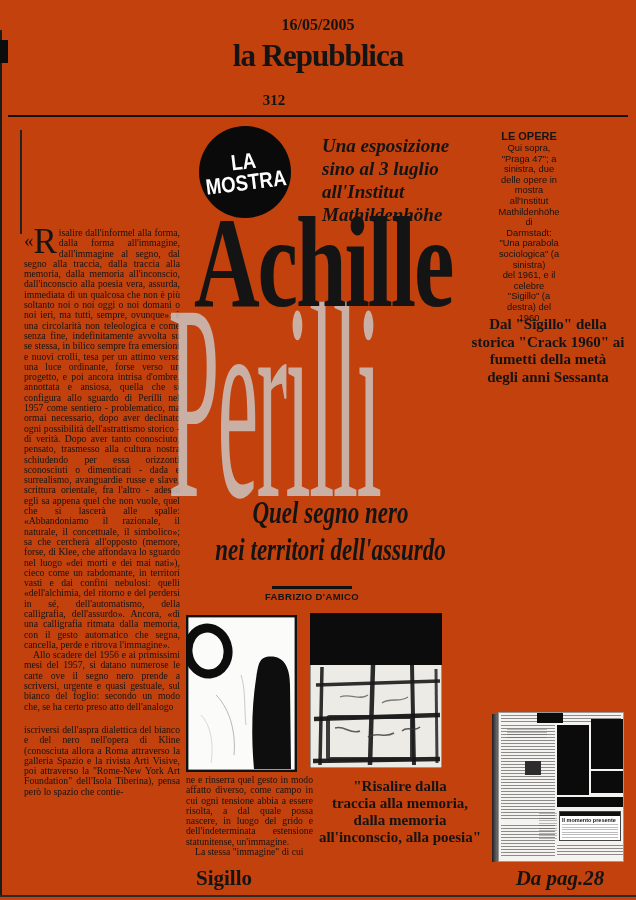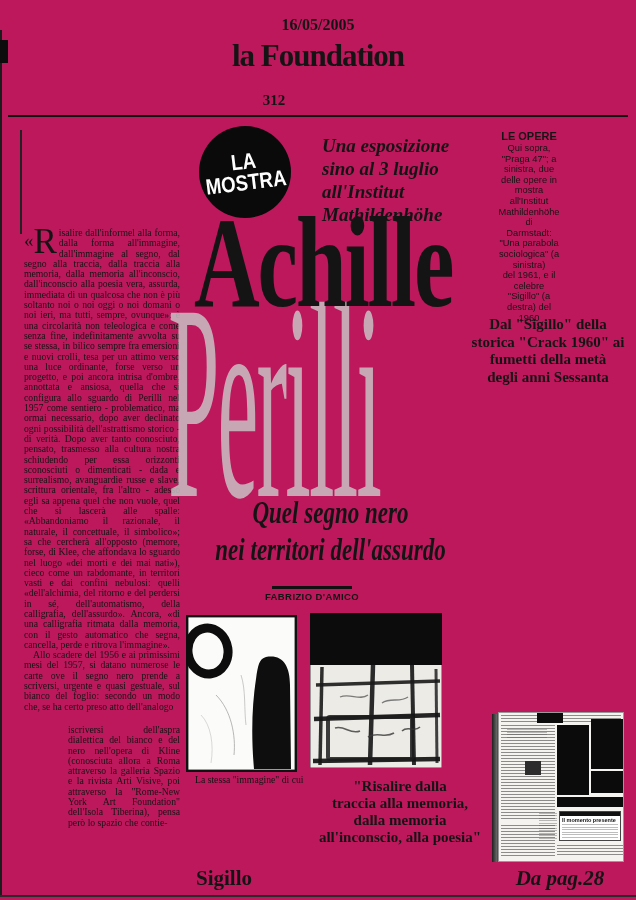--- a/index.html
+++ b/index.html
@@ -1,16 +1,16 @@
 <!DOCTYPE html>
 <html><head>
 <meta charset="utf-8">
 <style>
   html,body{margin:0;padding:0;background:#e8e8e8;}
-  .page{position:relative;width:636px;height:900px;background:#be185d;overflow:hidden;
+  .page{position:relative;width:636px;height:900px;background:#c2410c;overflow:hidden;
         font-family:"Liberation Serif",serif;color:#141414;}
   .abs{position:absolute;}
   .preline{white-space:pre-line;}
 
   
   .edge-left{left:0;top:30px;width:2px;height:866px;background:#1c1c1c;}
   .edge-blob{left:0;top:40px;width:8px;height:23px;background:#0c0c0c;}
   .edge-bottom{left:0;top:895px;width:636px;height:2px;background:#2a2a2a;}
 
   
@@ -20,21 +20,21 @@
   .hdr-rule{left:8px;top:115px;width:620px;height:2px;background:#111;}
 
   
   .intro-rule{left:20px;top:130px;width:2px;height:104px;background:#222;}
   .intro{left:38px;top:129px;width:144px;font-style:italic;font-weight:bold;
          font-size:10.6px;line-height:12.4px;}
   .main-text{left:24px;top:228px;width:156px;font-size:9.7px;line-height:10.3px;
              text-align:justify;}
   .main-text p{margin:0;}
   .main-text .p2{text-indent:9px;}
-  .main-text .p3{margin-top:13px;margin-left:44px;}
+  .main-text .p3{margin-top:13px;}
   .dropcap-wrap{float:left;line-height:26px;height:30px;margin-right:2px;}
   .oq{font-size:19px;vertical-align:6px;}
   .dc{font-size:35px;font-weight:normal;}
 
   
   .badge{left:199px;top:126px;width:92px;height:92px;border-radius:50%;background:#0a0a0a;
          display:flex;align-items:center;justify-content:center;}
   .badge-inner{transform:rotate(-7deg) scaleX(.85);color:#fff;
                font-family:"Liberation Sans",sans-serif;font-weight:bold;
                font-size:22px;line-height:21px;text-align:center;letter-spacing:0;}
@@ -96,21 +96,21 @@
 </head>
 <body>
 
 <div class="page">
 
   <div class="abs edge-left"></div>
   <div class="abs edge-blob"></div>
   <div class="abs edge-bottom"></div>
 
   <div class="abs hdr-date">16/05/2005</div>
-  <div class="abs masthead">la Foundation</div>
+  <div class="abs masthead">la Repubblica</div>
   <div class="abs hdr-num">312</div>
   <div class="abs hdr-rule"></div>
 
   <div class="abs intro-rule"></div>
 
   <div class="abs main-text">
     <p><span class="dropcap-wrap"><span class="oq">«</span><span class="dc">R</span></span><span>isalire dall'informel alla forma, dalla forma all'immagine, dall'immagine al segno, dal segno alla traccia, dalla traccia alla memoria, dalla memoria all'inconscio, dall'inconscio alla poesia vera, assurda, immediata di un qualcosa che non è più soltanto noi o noi oggi o noi domani o noi ieri, ma tutti, sempre, ovunque»: è una circolarità non teleologica e come senza fine, indefinitamente avvolta su se stessa, in bilico sempre fra emersioni e nuovi crolli, tesa per un attimo verso una luce ordinante, forse verso un progetto, e poi ancora intrisa d'ombre, annottata e ansiosa, quella che si configura allo sguardo di Perilli nel 1957 come sentiero - problematico, ma ormai necessario, dopo aver declinato ogni possibilità dell'astrattismo storico - di verità. Dopo aver tanto conosciuto, pensato, trasmesso alla cultura nostra schiudendo per essa orizzonti sconosciuti o dimenticati - dada e surrealismo, avanguardie russe e slave, scrittura orientale, fra l'altro - adesso egli sa appena quel che non vuole, quel che si lascerà alle spalle: «Abbandoniamo il razionale, il naturale, il concettuale, il simbolico»; sa che cercherà all'opposto (memore, forse, di Klee, che affondava lo sguardo nel luogo «dei morti e dei mai nati»), cieco come un rabdomante, in territori vasti e dai confini nebulosi: quelli «dell'alchimia, del ritorno e del perdersi in sé, dell'automatismo, della calligrafia, dell'assurdo». Ancora, «di una calligrafia ritmata dalla memoria, con il gesto automatico che segna, cancella, perde e ritrova l'immagine».</span></p>
     <p class="p2">Allo scadere del 1956 e ai primissimi mesi del 1957, si datano numerose le carte ove il segno nero prende a scriversi, urgente e quasi gestuale, sul bianco del foglio: secondo un modo che, se ha certo preso atto dell'analogo</p>
     <p class="p3">iscriversi dell'aspra dialettica del bianco e del nero nell'opera di Kline (conosciuta allora a Roma attraverso la galleria Spazio e la rivista Arti Visive, poi attraverso la "Rome-New York Art Foundation" dell'Isola Tiberina), pensa però lo spazio che contie-</p>
   </div>
@@ -155,20 +155,21 @@
     <line x1="6" y1="72" x2="130" y2="68" stroke="#1a1a1a" stroke-width="3.5" opacity=".9"></line>
     <line x1="4" y1="106" x2="130" y2="102" stroke="#141414" stroke-width="4.5" opacity=".92"></line>
     <line x1="3" y1="148" x2="130" y2="146" stroke="#141414" stroke-width="4.5" opacity=".92"></line>
     <rect x="18" y="104" width="84" height="42" fill="none" stroke="#1c1c1c" stroke-width="4" opacity=".85" rx="2"></rect>
     <path d="M 25,115 C 35,112 40,122 50,118 M 58,124 C 68,118 74,126 84,120" fill="none" stroke="#3a3a3a" stroke-width="1.6" opacity=".8"></path>
     <path d="M 30,84 C 40,80 50,88 58,82 M 72,90 C 80,84 90,90 98,84" fill="none" stroke="#4a4a4a" stroke-width="1.3" opacity=".7"></path>
     <path d="M 92,118 C 98,112 104,120 110,114" fill="none" stroke="#333" stroke-width="1.6" opacity=".8"></path>
   </svg>
 
   <div class="abs cont-text">
+    <p>ne e rinserra quel gesto in modo affatto diverso, come campo in cui ogni tensione abbia a essere risolta, a dal quale possa nascere, in luogo del grido e dell'indeterminata estensione statunitense, un'immagine.</p>
     <p class="pind">La stessa "immagine" di cui</p>
   </div>
 
   <div class="abs pull-quote preline">"Risalire dalla
 traccia alla memoria,
 dalla memoria
 all'inconscio, alla poesia"</div>
 
   <div class="abs opere">
     <p class="opere-h">LE OPERE</p>

